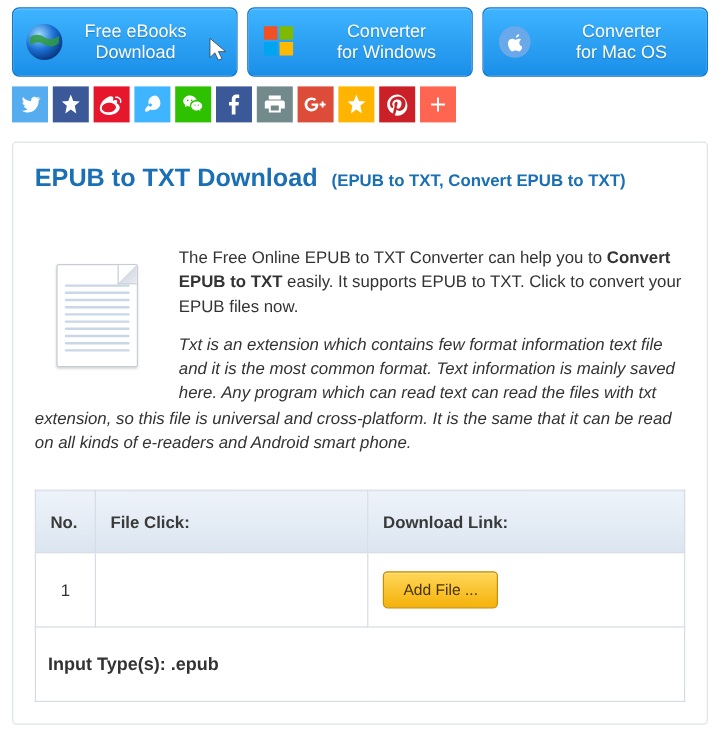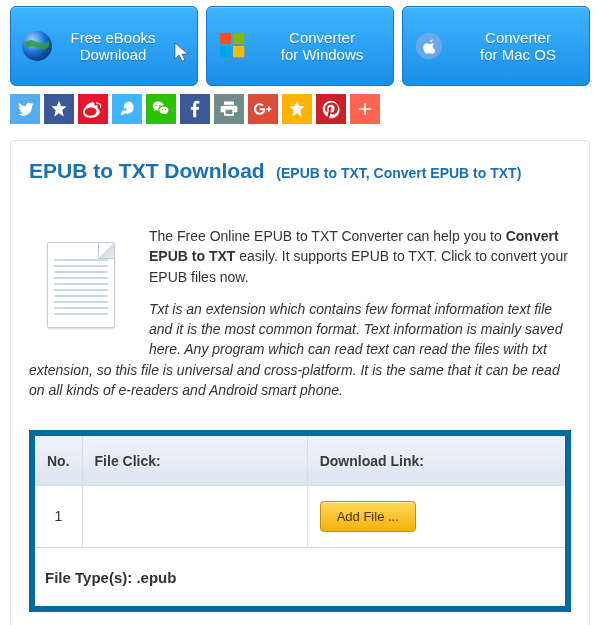--- a/index.html
+++ b/index.html
@@ -11,21 +11,21 @@
     font-size: 14px;
     color: #333;
   }
   .top-buttons { display: flex; gap: 8px; margin-bottom: 8px; }
   .top-btn {
     flex: 1;
     background: linear-gradient(to bottom, #3fb4ff 0%, #1a8fe8 100%);
     color: #fff;
     border: 1px solid #1177cc;
     border-radius: 6px;
-    padding: 21px 8px;
+    padding: 10px 8px;
     display: flex;
     align-items: center;
     gap: 8px;
     cursor: pointer;
     text-align: center;
     font-size: 15px;
     line-height: 1.15;
     font-weight: 500;
     text-shadow: 0 1px 1px rgba(0,0,0,0.25);
     box-shadow: inset 0 1px 0 rgba(255,255,255,0.3);
@@ -89,21 +89,21 @@
     width: 16px; height: 16px;
     background: linear-gradient(135deg, #fff 0%, #fff 49%, #d7dde4 50%, #e8ecf1 100%);
     border-left: 1px solid #c7cdd6;
     border-bottom: 1px solid #c7cdd6;
   }
   .file-icon .line {
     height: 2px; background: #c9d7e6; margin: 4px 0; border-radius: 1px;
   }
   .desc-p2 { margin-top: 12px; font-style: italic; }
   .table {
-    border: 6px solid #0369a1;
+    border: 1px solid #0369a1;
     width: 100%;
     border-collapse: collapse;
   }
   .table th, .table td {
     border: 1px solid #d6dde6;
     text-align: left;
     padding: 0;
   }
   .table th {
     background: linear-gradient(to bottom, #eef3fa 0%, #dbe5f0 100%);
@@ -292,18 +292,18 @@
             <div class="td-inner"></div>
           </td>
         <td>
           <div class="td-inner">
             <button class="add-btn">Add File ...</button>
           </div>
         </td>
       </tr>
       <tr class="footer-row">
         <td colspan="3">
-          <div class="footer-inner">File Type(s): .epub</div>
+          <div class="footer-inner">Input Type(s): .epub</div>
         </td>
       </tr>
     </tbody>
   </table>
 </div>
 
 </body></html>

